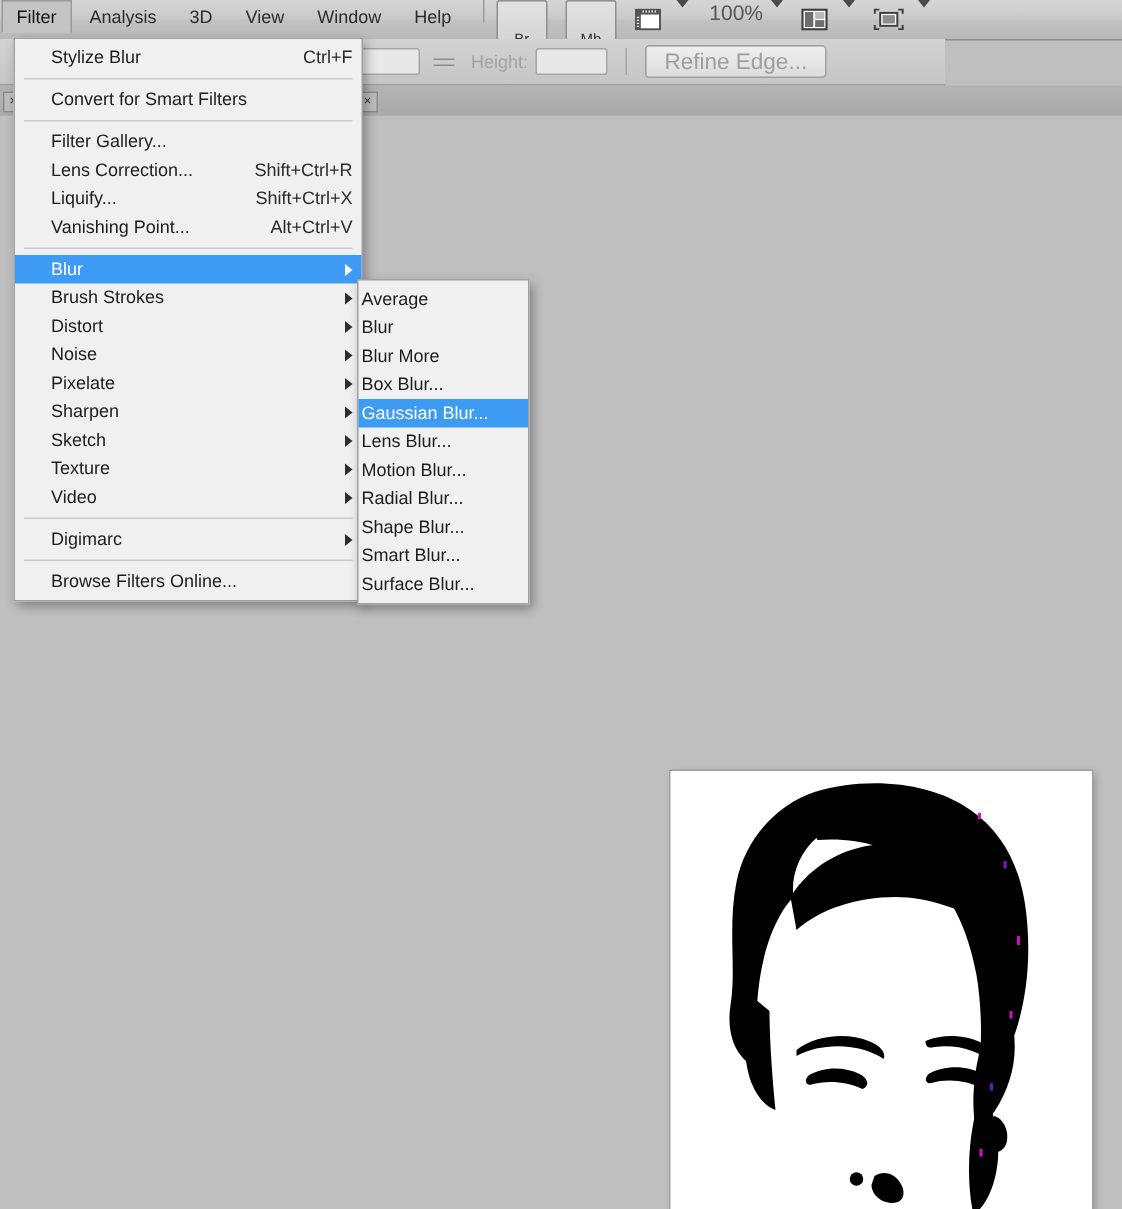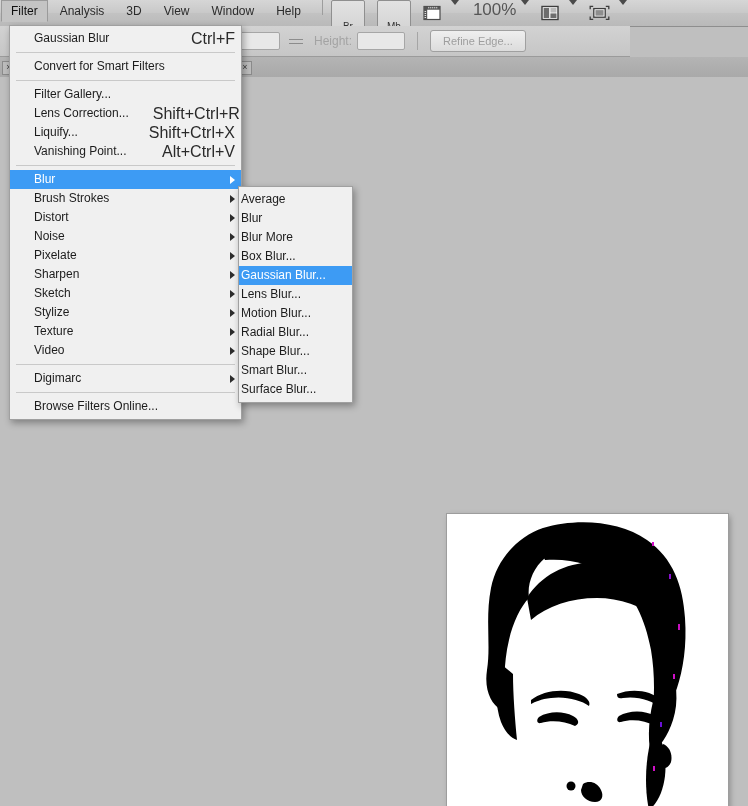--- a/index.html
+++ b/index.html
@@ -42,21 +42,21 @@
     display:flex;align-items:center;justify-content:center;
     margin-right:12px;cursor:default;
   }
   .icon-btn{
     display:flex;align-items:center;margin-right:4px;cursor:default;
   }
   .caret{
     width:0;height:0;border-left:4px solid transparent;border-right:4px solid transparent;
     border-top:5px solid #4a4a4a;margin:0 12px 0 5px;cursor:default;
   }
-  .zoom-val{font-size:17px;color:#565656;margin-left:2px;}
+  .zoom-val{font-size:14px;color:#565656;margin-left:2px;}
 
   
   .optionsbar{
     position:absolute;left:0;top:26px;width:630px;height:30px;
     background:linear-gradient(180deg,#d2d2d2,#c6c6c6);
     border-bottom:1px solid #9b9b9b;
     display:flex;align-items:center;
   }
   .opt-field{
     width:46px;height:16px;border:1px solid #a6a6a6;background:#e8e8e8;border-radius:2px;
@@ -65,21 +65,21 @@
   .swap-ico:before,.swap-ico:after{
     content:"";position:absolute;left:1px;width:14px;height:1px;background:#5a5a5a;
   }
   .swap-ico:before{top:6px;}
   .swap-ico:after{top:10px;}
   .opt-label{color:#a3a3a3;font-size:12px;margin-right:5px;}
   .opt-sep{width:1px;height:18px;background:#a5a5a5;margin:0 12px;}
   .refine-btn{
     height:20px;padding:0 12px;border:1px solid #a0a0a0;border-radius:3px;
     background:linear-gradient(180deg,#efefef,#dcdcdc);
-    font-size:11px;color:#9e9e9e;display:flex;align-items:center;cursor:default;
+    font-size:15px;color:#9e9e9e;display:flex;align-items:center;cursor:default;
   }
 
   
   .tabbar{
     position:absolute;left:0;top:57px;width:748px;height:20px;
     background:linear-gradient(180deg,#b4b4b4,#a9a9a9);
     border-bottom:1px solid #8a8a8a;
   }
   .tab-close{
     position:absolute;top:4px;width:12px;height:12px;
@@ -116,21 +116,21 @@
 
   .menu-row{
     position:relative;height:19px;line-height:19px;
     display:flex;align-items:center;
     padding:0 6px 0 24px;font-size:12px;color:#1c1c1c;
     white-space:nowrap;cursor:default;
   }
   #blur-submenu .menu-row{padding-left:2px;}
   .menu-row .label{flex:0 0 auto;}
   .menu-row .accel{
-    margin-left:auto;padding-left:24px;font-size:16px;color:#2a2a2a;
+    margin-left:auto;padding-left:24px;font-size:12px;color:#2a2a2a;
   }
   .menu-row .arrow{
     margin-left:auto;
     width:0;height:0;
     border-top:4px solid transparent;border-bottom:4px solid transparent;
     border-left:5px solid #2c2c2c;
   }
   .menu-row.selected{background:#3d9bf4;color:#fff;}
   .menu-row.selected .arrow{border-left-color:#fff;}
   .menu-sep{height:1px;background:#c9c9c9;margin:4px 6px 4px 6px;}
@@ -313,21 +313,21 @@
           <rect x="272" y="538" width="2" height="3" fill="#e03030"></rect>
           <rect x="258" y="300" width="2" height="3" fill="#d010c8"></rect>
         </g>
       </svg>
     </div>
 
   </div>
 
   <div class="menu" id="filter-menu">
       <div class="menu-row">
-        <span class="label">Gaussian Blur</span>
+        <span class="label">Stylize Blur</span>
         <span class="accel">Ctrl+F</span>
       </div>
       <div class="menu-sep"></div>
       <div class="menu-row">
         <span class="label">Convert for Smart Filters</span>
       </div>
       <div class="menu-sep"></div>
       <div class="menu-row">
         <span class="label">Filter Gallery...</span>
       </div>
@@ -366,24 +366,20 @@
       </div>
       <div class="menu-row">
         <span class="label">Sharpen</span>
         <span class="arrow"></span>
       </div>
       <div class="menu-row">
         <span class="label">Sketch</span>
         <span class="arrow"></span>
       </div>
       <div class="menu-row">
-        <span class="label">Stylize</span>
-        <span class="arrow"></span>
-      </div>
-      <div class="menu-row">
         <span class="label">Texture</span>
         <span class="arrow"></span>
       </div>
       <div class="menu-row">
         <span class="label">Video</span>
         <span class="arrow"></span>
       </div>
       <div class="menu-sep"></div>
       <div class="menu-row">
         <span class="label">Digimarc</span>

